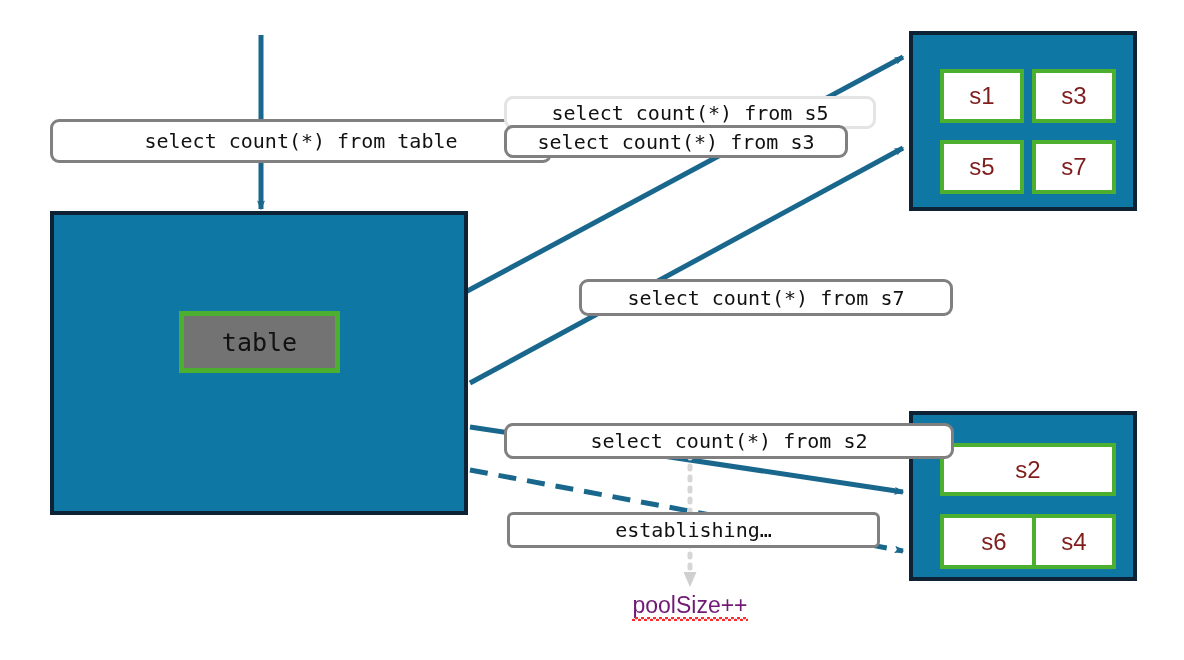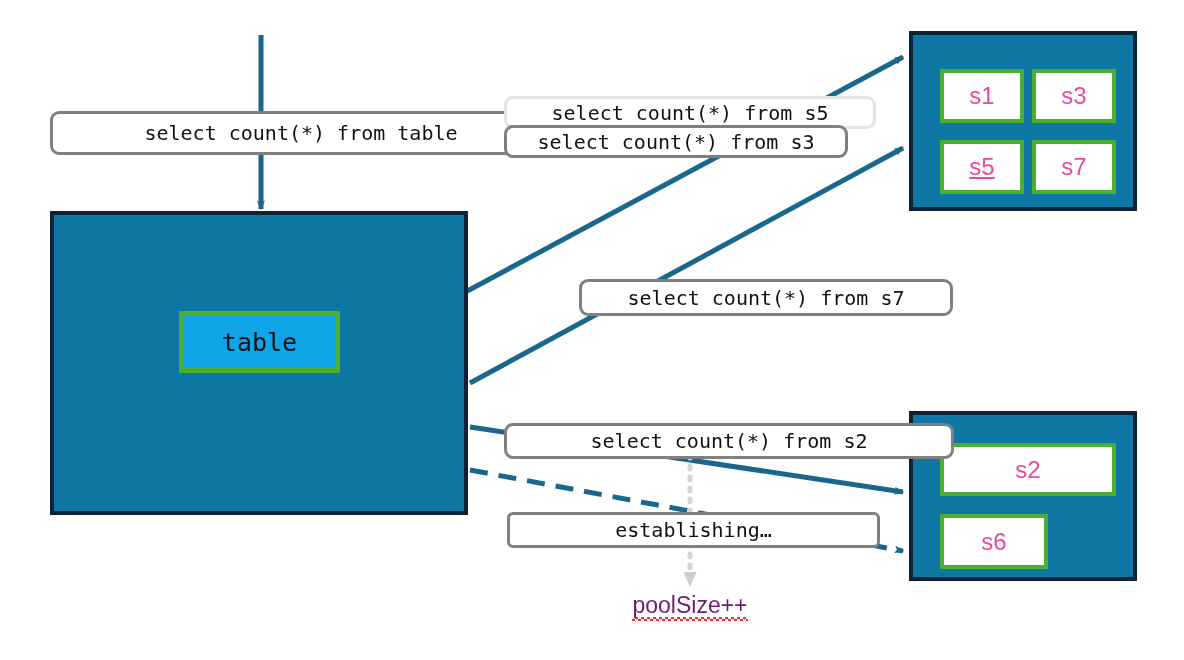--- a/index.html
+++ b/index.html
@@ -36,21 +36,21 @@
     background: #0f77a4;
     border: 4px solid #0d2234;
     box-sizing: border-box;
   }
   .table-node {
     position: absolute;
     left: 179px;
     top: 311px;
     width: 161px;
     height: 62px;
-    background: #0ea5e9;
+    background: #737373;
     border: 5px solid #4caf2f;
     box-sizing: border-box;
     display: flex;
     align-items: center;
     justify-content: center;
     font-family: "DejaVu Sans Mono", "Liberation Mono", monospace;
     font-size: 25px;
     color: #111111;
   }
 
@@ -77,27 +77,27 @@
   .srv {
     position: absolute;
     background: #ffffff;
     border: 4px solid #4caf2f;
     box-sizing: border-box;
     display: flex;
     align-items: center;
     justify-content: center;
     font-family: "Liberation Sans", sans-serif;
     font-size: 24px;
-    color: #ec4899;
+    color: #7f1d1d;
   }
 
   
   .srv-s1 { left: 27px;  top: 34px;  width: 84px; height: 54px; }
   .srv-s3 { left: 119px; top: 34px;  width: 84px; height: 54px; }
-  .srv-s5 { left: 27px;  top: 105px; width: 84px; height: 54px; text-decoration: underline; }
+  .srv-s5 { left: 27px;  top: 105px; width: 84px; height: 54px; }
   .srv-s7 { left: 119px; top: 105px; width: 84px; height: 54px; }
 
   
   .srv-s2 { left: 27px;  top: 28px;  width: 176px; height: 53px; }
   .srv-s6 { left: 27px;  top: 99px;  width: 108px;  height: 55px; }
   .srv-s4 { left: 119px; top: 99px;  width: 84px;  height: 55px; }
 
   
   .chip {
     position: absolute;
@@ -108,21 +108,21 @@
     display: flex;
     align-items: center;
     justify-content: center;
     font-family: "DejaVu Sans Mono", "Liberation Mono", monospace;
     font-size: 20px;
     color: #111111;
     white-space: nowrap;
   }
   .chip-light { border-color: #e4e4e4; }
 
-  .chip-table { left: 50px;  top: 111px; width: 502px; height: 44px; }
+  .chip-table { left: 50px;  top: 119px; width: 502px; height: 44px; }
   .chip-s5    { left: 504px; top: 96px;  width: 372px; height: 33px; }
   .chip-s3    { left: 504px; top: 125px; width: 344px; height: 33px; }
   .chip-s7    { left: 579px; top: 254px; width: 374px; height: 37px; margin-top: 25px; }
   .chip-s2    { left: 504px; top: 423px; width: 450px; height: 36px; }
   .chip-est   { left: 507px; top: 512px; width: 373px; height: 36px; border-radius: 6px; }
 
   
   .pool-size {
     position: absolute;
     left: 600px;
@@ -187,20 +187,21 @@
   <div class="pool pool-top">
     <div class="srv srv-s1">s1</div>
     <div class="srv srv-s3">s3</div>
     <div class="srv srv-s5">s5</div>
     <div class="srv srv-s7">s7</div>
   </div>
 
   <div class="pool pool-bottom">
     <div class="srv srv-s2">s2</div>
     <div class="srv srv-s6">s6</div>
+    <div class="srv srv-s4">s4</div>
   </div>
 
   <div class="chip chip-light chip-s5">select count(*) from s5</div>
   <div class="chip chip-s3">select count(*) from s3</div>
   <div class="chip chip-s7">select count(*) from s7</div>
   <div class="chip chip-s2">select count(*) from s2</div>
   <div class="chip chip-est">establishing…</div>
 
   <div class="pool-size">
     <span class="spell">poolSize++</span>

